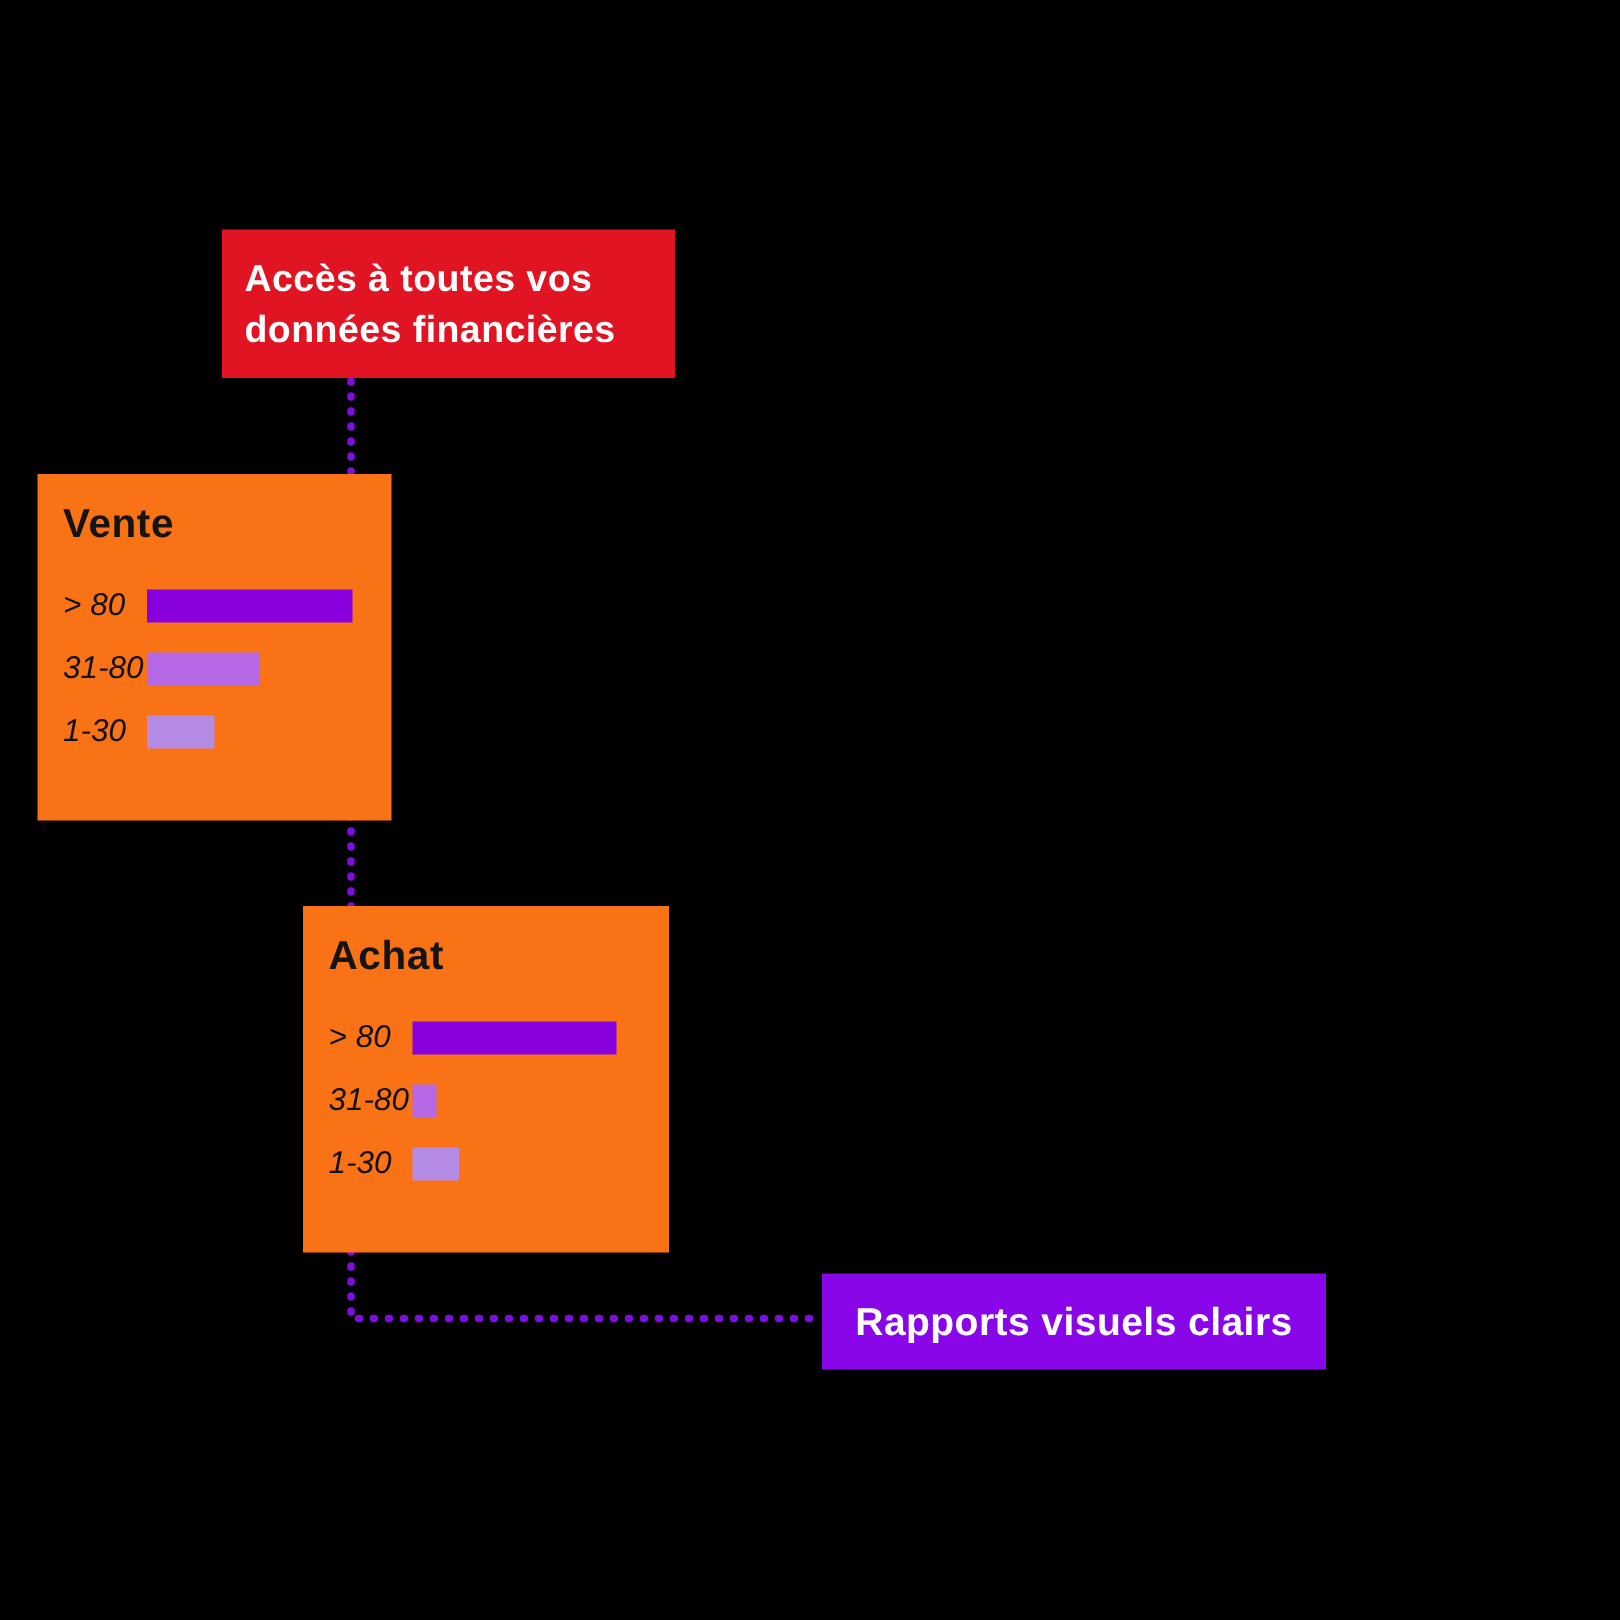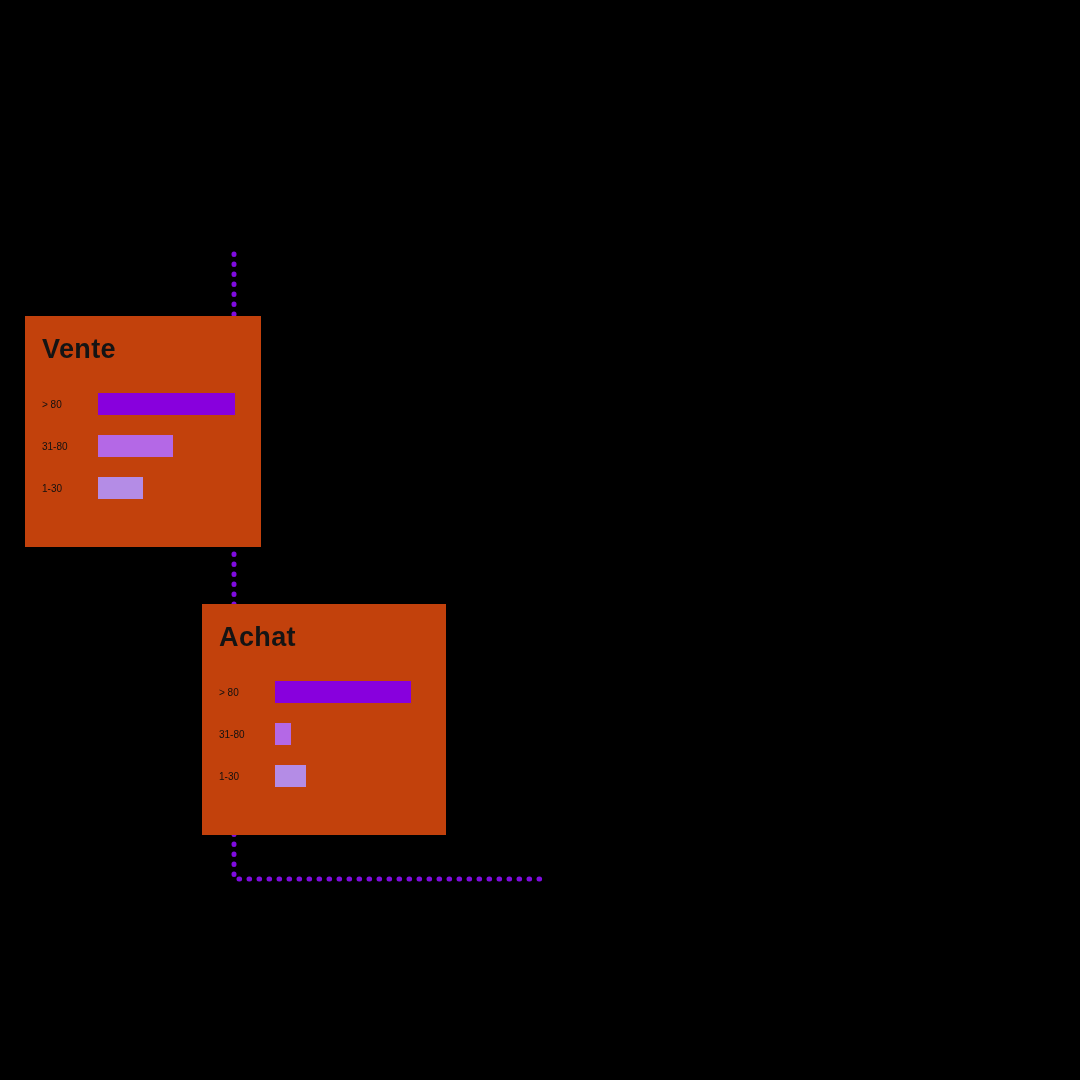--- a/index.html
+++ b/index.html
@@ -49,21 +49,21 @@
     height: 64px;
     background: #8806e8;
     font-size: 26px;
     padding: 0 16px;
     justify-content: center;
     letter-spacing: 0.3px;
     white-space: nowrap;
   }
   .card {
     position: absolute;
-    background: #c2410c;
+    background: #f97316;
     z-index: 2;
   }
   .card-vente {
     left: 25px;
     top: 316px;
     width: 236px;
     height: 231px;
   }
   .card-achat {
     left: 202px;
@@ -88,36 +88,39 @@
   }
   .chart-row {
     display: flex;
     align-items: center;
     height: 22px;
     margin-bottom: 20px;
   }
   .chart-label {
     width: 56px;
     flex: 0 0 56px;
-    font-size: 10px;
+    font-size: 21px;
     color: #111111;
+    font-style: italic;
   }
   .chart-bar {
     height: 22px;
   }
 </style>
 </head>
 <body>
 
 <div class="canvas">
 
   <svg class="connector-svg" width="1080" height="1080" viewBox="0 0 1080 1080">
     <path d="M234 254 L234 879 L546 879" fill="none" stroke="#7f0ce0" stroke-width="5" stroke-dasharray="0.6 9.4" stroke-linecap="round"></path>
   </svg>
 
+  <div class="callout callout-red">Accès à toutes vos
+données financières</div>
 
   <div class="card card-vente">
     <div class="card-title">Vente</div>
     <div class="chart">
         <div class="chart-row">
           <span class="chart-label">&gt; 80</span>
           <div class="chart-bar" style="width: 137px; background: rgb(136, 0, 221);"></div>
         </div>
         <div class="chart-row">
           <span class="chart-label">31-80</span>
@@ -141,14 +144,15 @@
           <span class="chart-label">31-80</span>
           <div class="chart-bar" style="width: 16px; background: rgb(180, 104, 230);"></div>
         </div>
         <div class="chart-row">
           <span class="chart-label">1-30</span>
           <div class="chart-bar" style="width: 31px; background: rgb(180, 140, 230);"></div>
         </div>
       </div>
   </div>
 
+  <div class="callout callout-purple">Rapports visuels clairs</div>
 
 </div>
 
 </body></html>

